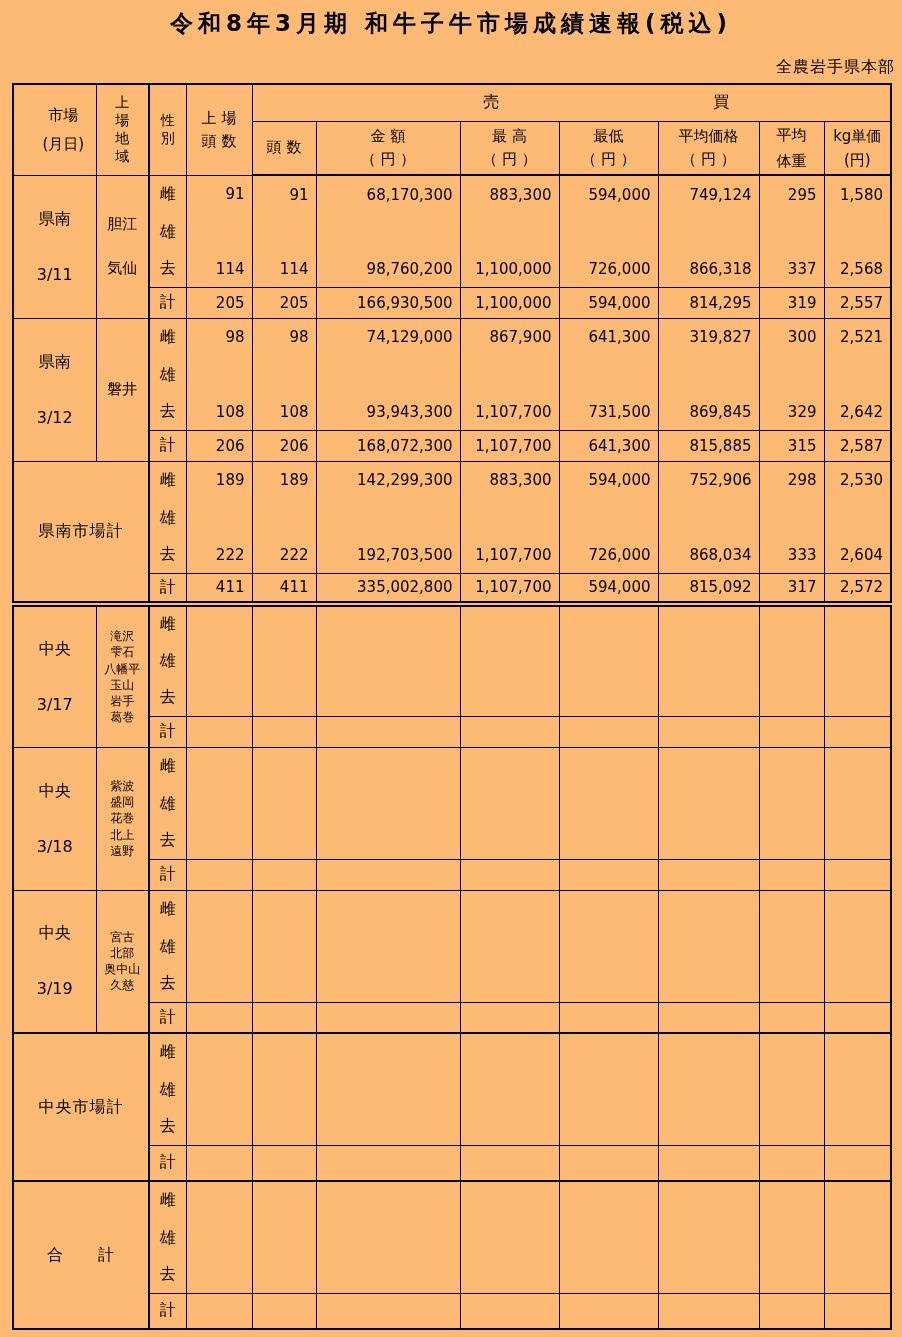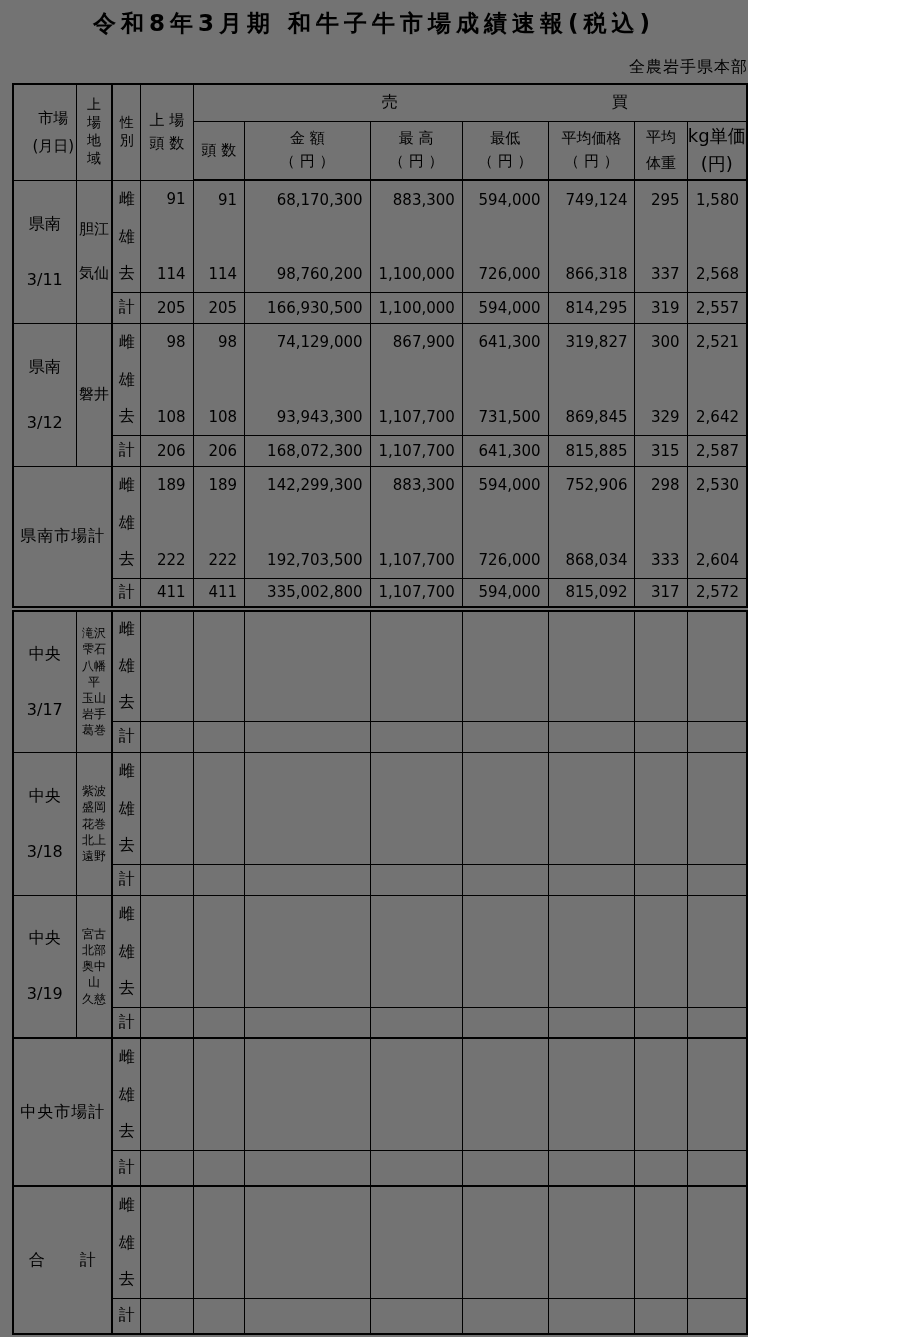--- a/index.html
+++ b/index.html
@@ -1,32 +1,32 @@
 <!DOCTYPE html>
 <html><head>
 <meta charset="utf-8">
 <style>
   html,body{margin:0;padding:0;background:#fff;}
-  .page{position:relative;width:748px;height:1337px;background:#737373;color:#000;
+  .page{position:relative;width:902px;height:1337px;background:#fdba74;color:#000;
         font-family:"DejaVu Sans",sans-serif;overflow:hidden;}
   .title{position:absolute;top:8px;left:0;width:100%;text-align:center;
          font-size:23px;font-weight:bold;letter-spacing:5px;white-space:nowrap;}
-  .org{position:absolute;top:57px;right:0;font-size:16px;letter-spacing:1px;}
+  .org{position:absolute;top:57px;right:7px;font-size:16px;letter-spacing:1px;}
   table{position:absolute;left:12px;top:83px;border-collapse:collapse;
         table-layout:fixed;border:2px solid #000;}
   td,th{border-left:1px solid #000;border-right:1px solid #000;border-top:0;border-bottom:0;
         padding:0;vertical-align:middle;font-weight:normal;overflow:hidden;}
   thead th{border:1px solid #000;}
   thead tr.hB th{border-bottom:2px solid #000;}
   tr.hA{height:37px;} tr.hB{height:52px;}
   .hd{text-align:center;font-size:15px;white-space:pre-line;line-height:1.55;}
   .hd-mk{line-height:1.9;padding-left:17px;}
   .hd-rg{font-size:14px;line-height:1.28;}
   .hd-wt{line-height:1.75;font-family:Liberation Serif, serif;}
-  .hd-kg{font-size:18px;line-height:1.6;}
+  .hd-kg{font-size:15px;line-height:1.6;}
   .bnr{display:flex;justify-content:center;gap:214px;padding-left:70px;font-size:16px;}
   tr.r1{height:38px;} tr.r2{height:38px;} tr.r3{height:36px;} tr.r4{height:31px;}
   tbody.t78 tr.r4{height:36px;}
   .sxl{border-left:2px solid #000 !important;}
   tr.kei td{border-top:1px solid #000;}
   tbody.sep1 tr.r1 td{border-top:1px solid #000;}
   tbody.sepd tr.r1 td{border-top:6px double #000;}
   tbody.sep2 tr.r1 td{border-top:2px solid #000;}
   td.mk{text-align:center;font-size:16px;white-space:pre-line;line-height:3.5;}
   td.mkt{text-align:center;font-size:16px;white-space:pre-line;letter-spacing:1px;}

